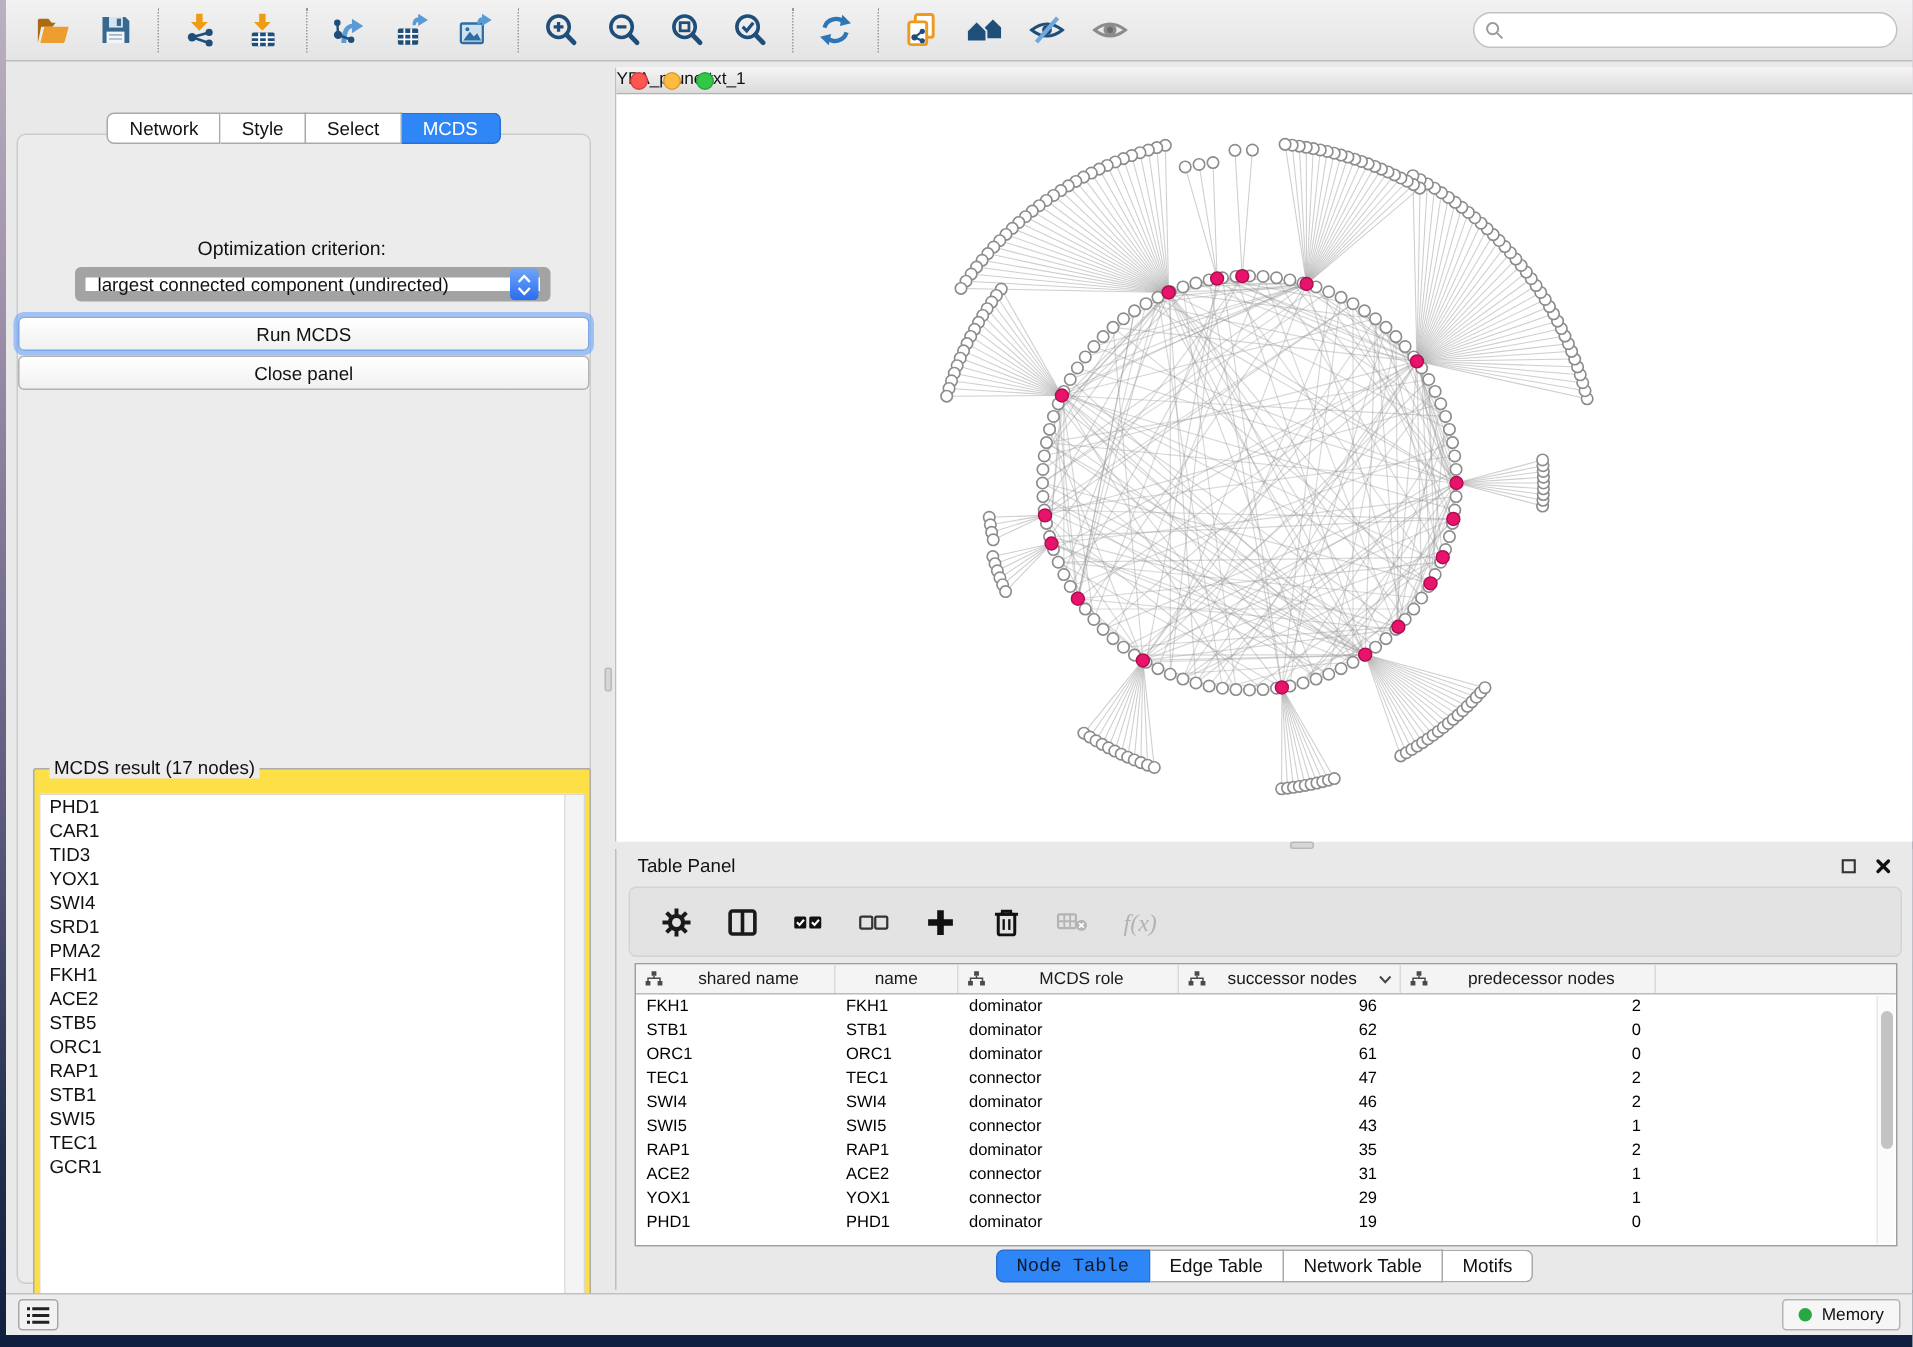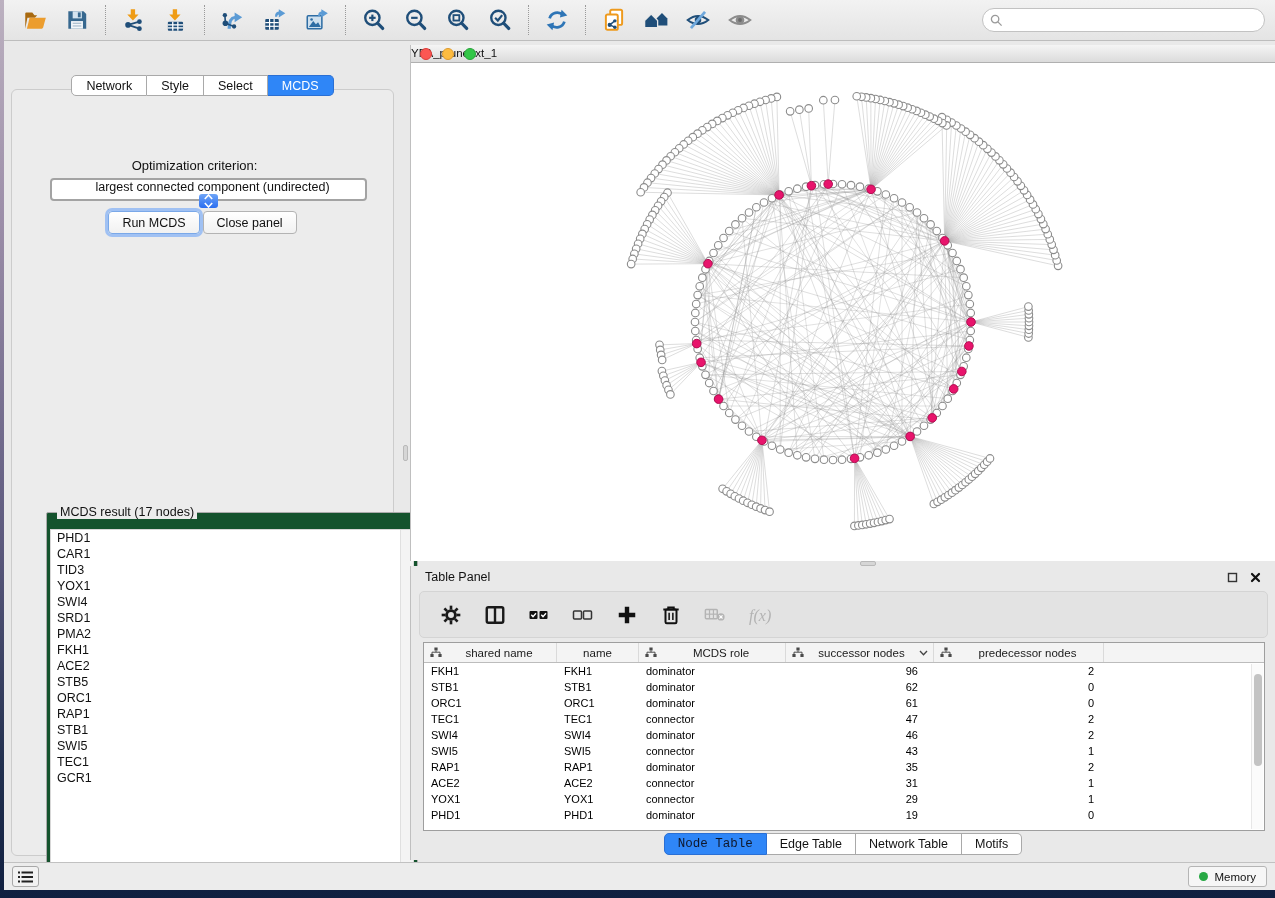--- a/index.html
+++ b/index.html
@@ -30,30 +30,30 @@
   .cp-box { position:absolute; left:7px; right:7px; top:44px; bottom:5px;
     background:#ececec; border:1px solid #cccccc; border-radius:6px; }
   .cp-tabs { position:absolute; left:0; right:0; top:30px; display:flex; justify-content:center; z-index:2; }
   .cp-tab { height:21px; line-height:21px; padding:0 14px; font-size:12.5px; background:#fff;
     border:1px solid #a9a9a9; border-left:none; color:#111; cursor:default; }
   .cp-tab:first-child { border-left:1px solid #a9a9a9; border-radius:5px 0 0 5px; }
   .cp-tab:last-child { border-radius:0 5px 5px 0; }
   .cp-tab.active { background:#2f86f7; border-color:#2a6fd4; color:#fff; }
   .opt-label { position:absolute; left:0; right:16px; top:68px; text-align:center; font-size:13px; color:#111; }
   .opt-select { position:absolute; left:38px; top:88px; width:317px; height:23px; background:#fff;
-    border:2px solid #a3a3a3; border-radius:4px; display:flex; align-items:center;flex-direction:column; }
+    border:7px solid #a3a3a3; border-radius:4px; display:flex; align-items:center; }
   .opt-select .val { flex:1; font-size:12.5px; padding-left:8px; color:#111; white-space:nowrap; }
   .opt-step { width:19px; height:21px; margin:0 1px 0 0; border-radius:3px;
     background:linear-gradient(#6ea5f8,#2a6ef0); display:flex; flex-direction:column; align-items:center; justify-content:center; gap:2px; }
-  .btn-row { position:absolute; left:0; right:0; top:121px; display:flex; justify-content:center; gap:3px; }
+  .btn-row { position:absolute; left:0; right:0; top:121px; display:flex; justify-content:center; gap:3px;flex-direction:column; }
   .mac-btn { height:23px; padding:0 13px; background:linear-gradient(#ffffff,#f1f1f1);
     border:1px solid #b3b3b3; border-radius:4px; font-size:12.5px; color:#111; cursor:default; }
   .mac-btn.focused { box-shadow:0 0 0 3px rgba(110,165,248,.6); border-color:#7aa8e8; }
   .mcds-fieldset { position:absolute; left:10px; width:372px; top:422px; height:372px;
-    border:1px solid #ababab; border-radius:2px; padding:2px; background:#14532d;margin-left:24px; }
+    border:1px solid #ababab; border-radius:2px; padding:2px; background:#fde047; }
   .mcds-legend { font-size:12.5px; color:#111; padding:0 3px; margin-left:4px; }
   .mcds-list { background:#fff; border:1px solid #d7d7d7; position:absolute; left:3px; right:3px; top:16px; bottom:3px; overflow:hidden; }
   .mcds-item { font-size:12.5px; line-height:16px; padding-left:6px; color:#111; }
   .mcds-scroll { position:absolute; right:0; top:0; bottom:0; width:13px; background:#f4f4f4; border-left:1px solid #e0e0e0; }
 
   
   .vsplit { position:absolute; left:397px; top:45px; width:9px; height:816px; }
   .vsplit .handle { position:absolute; left:2px; top:400px; width:5px; height:16px; background:#d6d6d6; border:1px solid #b9b9b9; border-radius:2px; }
   .hsplit { position:absolute; left:406px; right:0; top:561px; height:5px; }
   .hsplit .handle { position:absolute; left:450px; top:0; width:16px; height:5px; background:#d6d6d6; border:1px solid #b9b9b9; border-radius:2px; }

